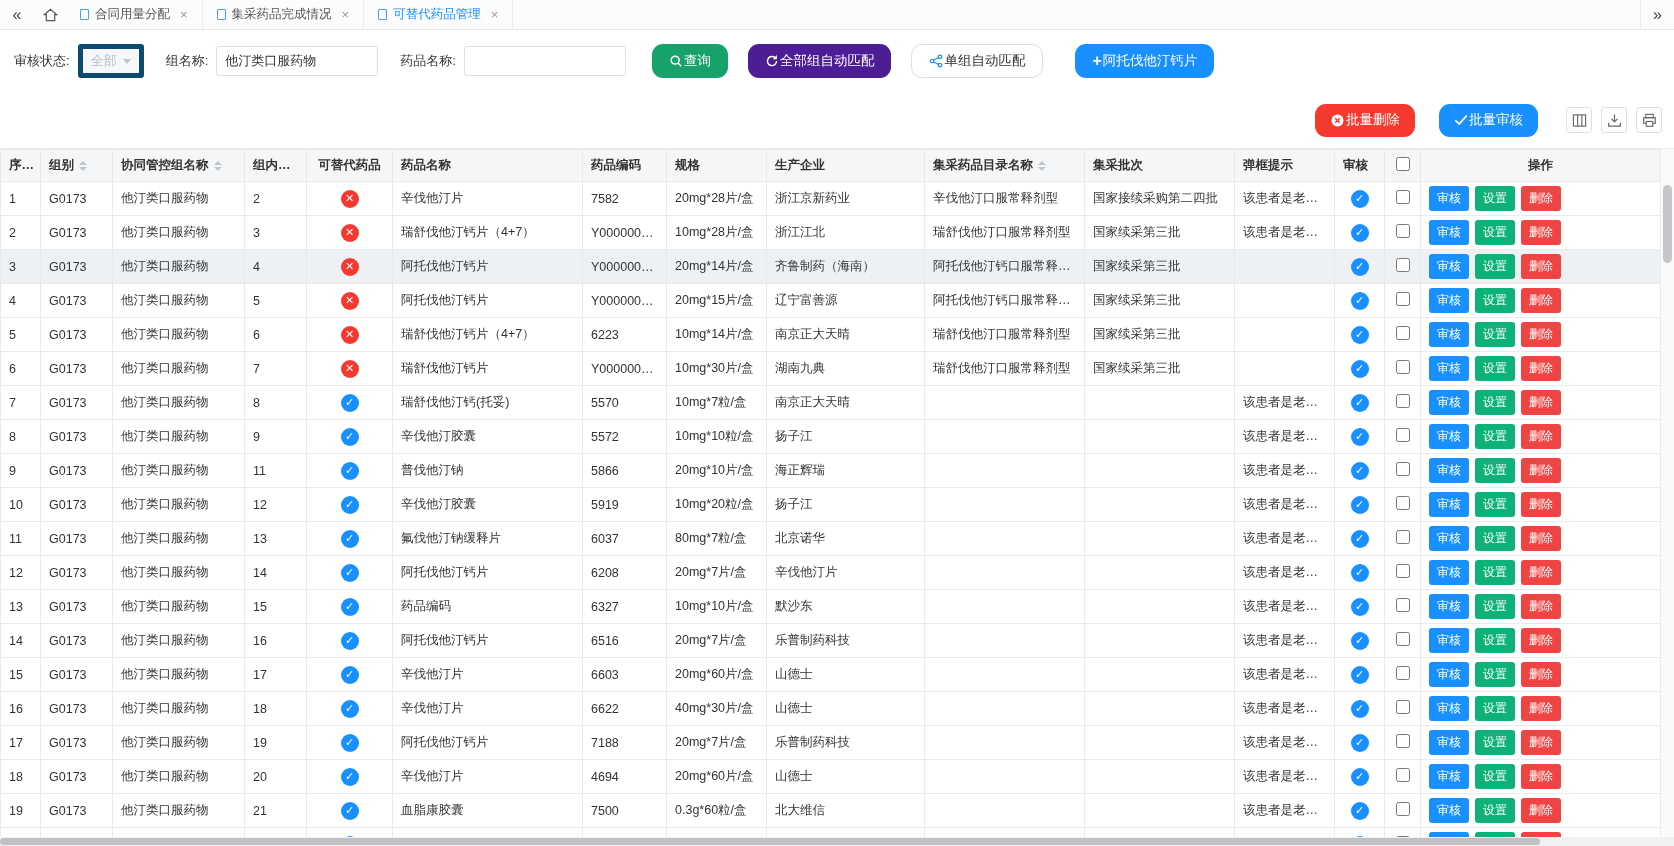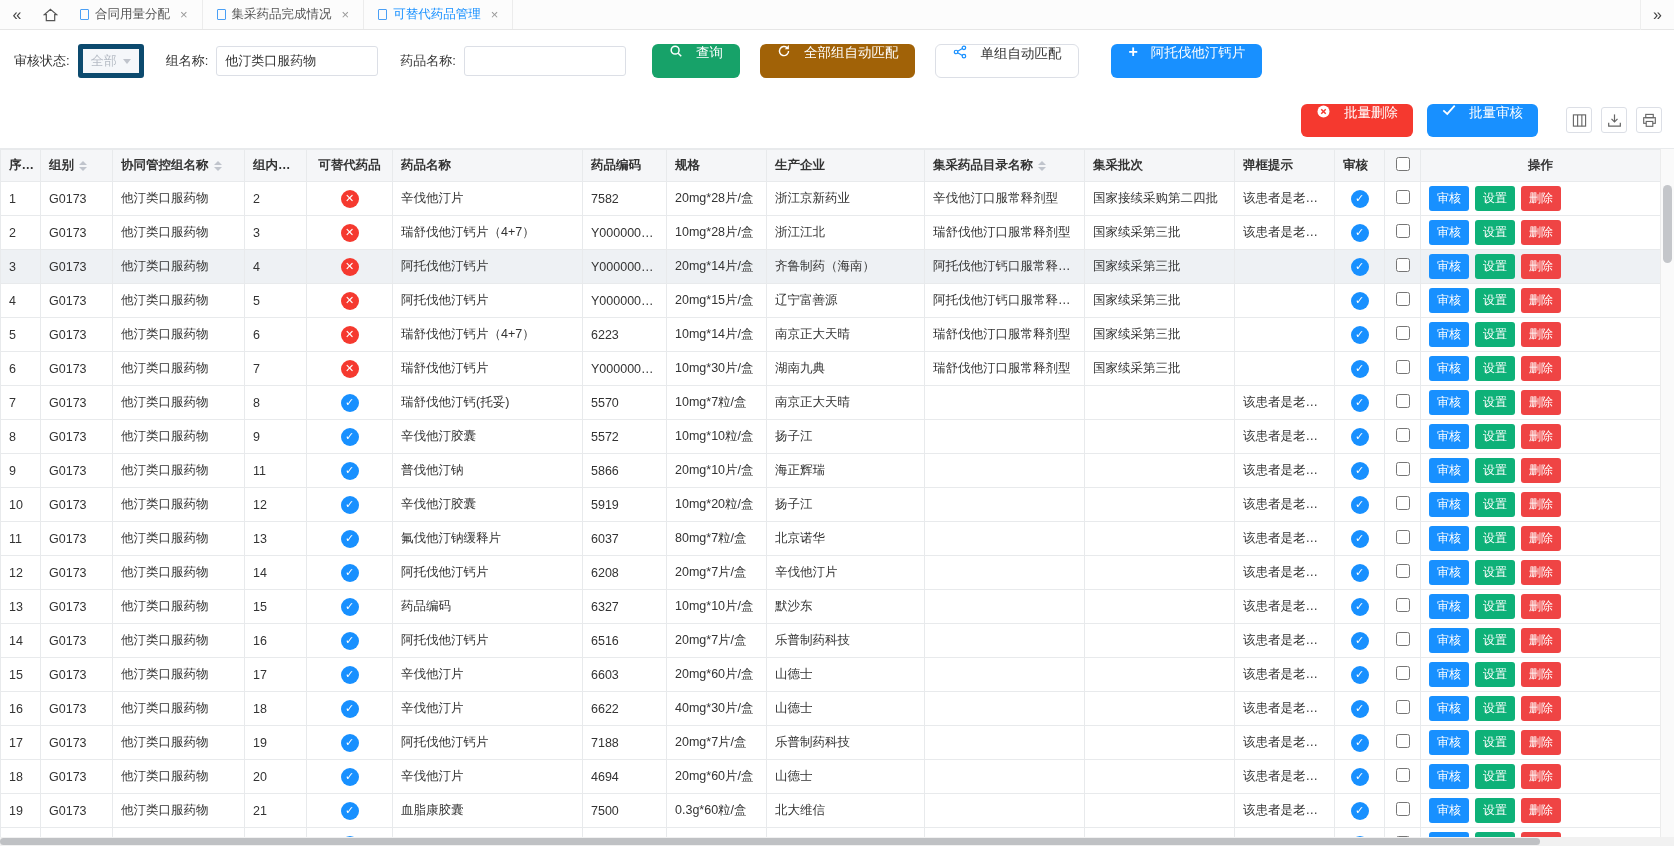--- a/index.html
+++ b/index.html
@@ -18,23 +18,23 @@
   .tab-doc{width:9px;height:11px;border:1px solid #4a9ff5;border-radius:1px;display:inline-block}
   .tab-close{color:#999;font-size:13px;margin-left:4px}
 
   
   .filterbar{height:62px;display:flex;align-items:center;padding:0 14px;background:#fff}
   .flabel{font-size:13px;color:#333;margin-right:8px;white-space:nowrap}
   .flabel.m{margin-left:22px}
   .select{width:66px;height:30px;border:5px solid #0c4a6e;background:#f5f7fa;border-radius:3px;display:flex;align-items:center;justify-content:space-between;padding:12px 8px;color:#b6bcc5;cursor:pointer}
   .caret{width:0;height:0;border-left:4px solid transparent;border-right:4px solid transparent;border-top:5px solid #c0c4cc}
   .finput{height:30px;border:1px solid #dcdfe6;border-radius:3px;padding:0 8px;width:162px;font-size:13px;color:#333;outline:none}
-  .btn{height:34px;border:none;border-radius:6px;color:#fff;font-size:13.5px;display:inline-flex;align-items:flex-start;gap:13px;padding:0 17px;cursor:pointer;white-space:nowrap}
+  .btn{height:34px;border:none;border-radius:11px;color:#fff;font-size:13.5px;display:inline-flex;align-items:center;gap:1px;padding:0 17px;cursor:pointer;white-space:nowrap}
   .btn.green{background:#17a269;margin-left:26px}
-  .btn.orange{background:#a16207;margin-left:20px}
+  .btn.orange{background:#4c1d95;margin-left:20px}
   .btn.white{background:#fff;border:1px solid #dcdfe6;color:#333;margin-left:20px}
   .btn.blue{background:#1890ff;margin-left:32px}
   .plus{font-size:16px;font-weight:bold;line-height:1}
 
   
   .panel-toolbar{height:56px;display:flex;align-items:center;justify-content:flex-end;padding:0 12px;background:#fff}
   .btn.red{background:#f5392f}
   .btn.sm{height:33px;padding:0 15px}
   .btn.gapl{margin-left:14px}
   .icon-group{display:flex;gap:9px;margin-left:28px}
@@ -144,21 +144,21 @@
 
   <div class="panel-toolbar" data-name="table-toolbar">
     <button class="btn red sm" data-name="batch-delete-button">
       <svg width="15" height="15" viewBox="0 0 16 16" data-name="delete-circle-icon">
           <circle cx="8" cy="8" r="6.4" fill="#fff"></circle>
           <line x1="5.6" y1="5.6" x2="10.4" y2="10.4" stroke="#f5392f" stroke-width="1.6"></line>
           <line x1="10.4" y1="5.6" x2="5.6" y2="10.4" stroke="#f5392f" stroke-width="1.6"></line>
         </svg>
       <span data-name="batch-delete-label">批量删除</span>
     </button>
-    <button class="btn blue sm gapl" style="margin-left:14px" data-name="batch-audit-button">
+    <button class="btn blue sm gapl" style="margin-left:24px" data-name="batch-audit-button">
       <svg width="14" height="12" viewBox="0 0 16 13" data-name="check-icon">
           <polyline points="1.5,7 6,11 14.5,1.5" fill="none" stroke="#fff" stroke-width="2"></polyline>
         </svg>
       <span data-name="batch-audit-label">批量审核</span>
     </button>
     <div class="icon-group" data-name="toolbar-icon-group">
       <button class="iconbtn" data-name="column-settings-button">
         <svg width="15" height="15" viewBox="0 0 16 16" data-name="grid-icon">
             <rect x="1.5" y="2" width="13" height="12" fill="none" stroke="#666" stroke-width="1.2"></rect>
             <line x1="6" y1="2" x2="6" y2="14" stroke="#666" stroke-width="1.2"></line>

